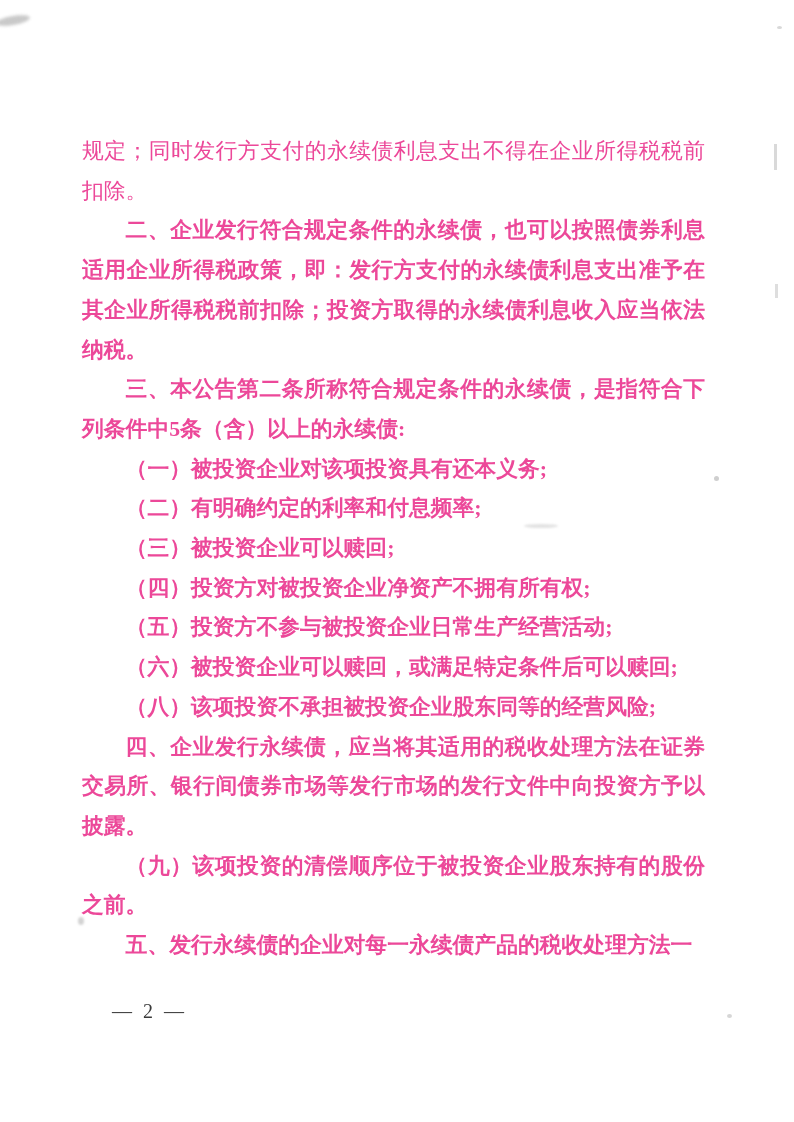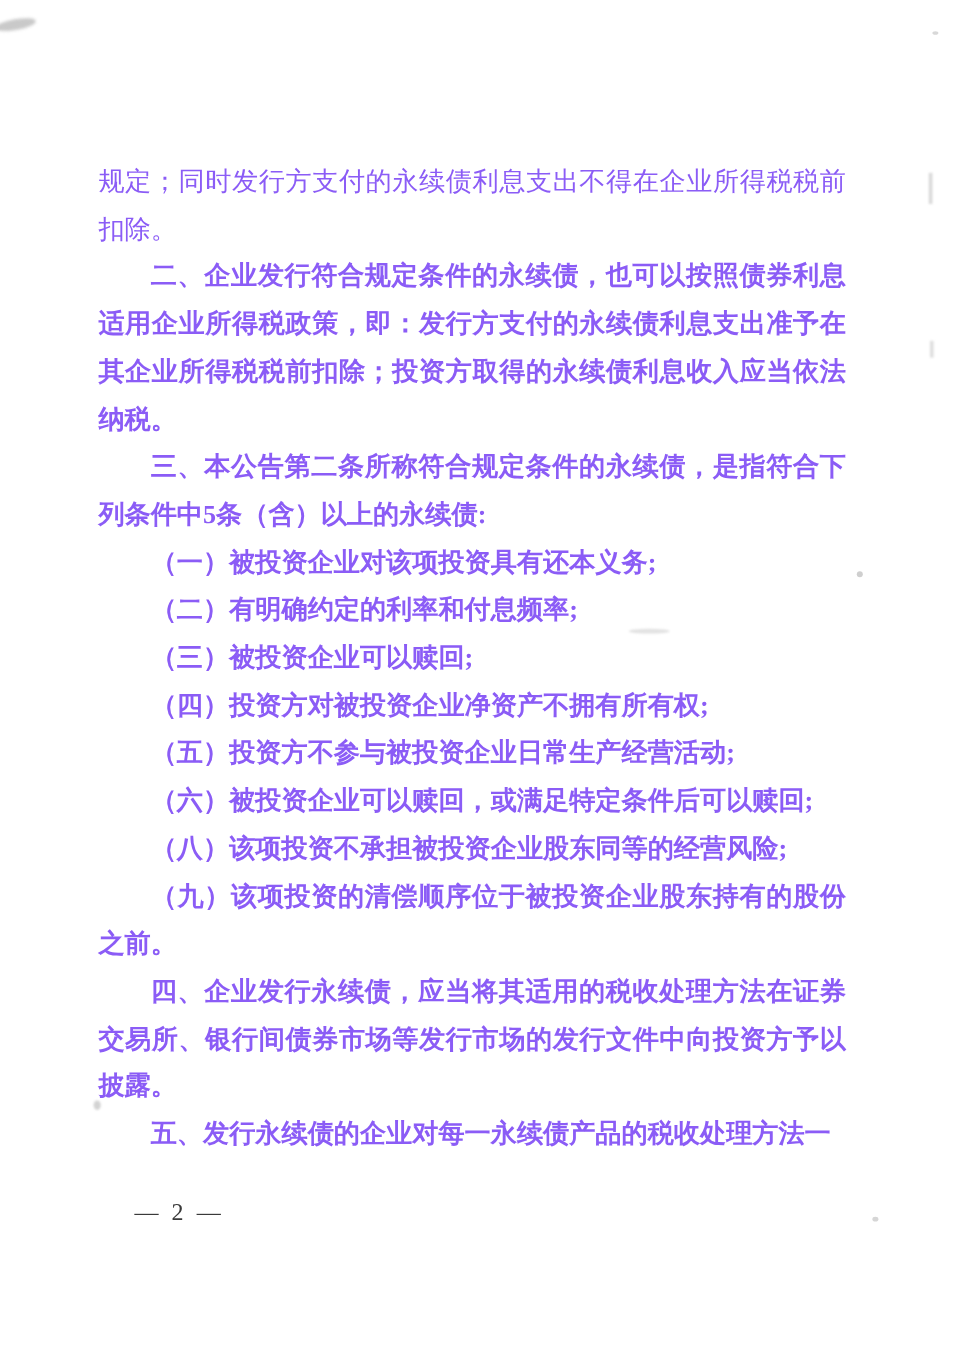--- a/index.html
+++ b/index.html
@@ -13,21 +13,21 @@
     height: 1122px;
     background: #ffffff;
     overflow: hidden;
     font-family: "Liberation Serif", "DejaVu Serif", serif;
   }
   .content {
     position: absolute;
     left: 82px;
     top: 132px;
     width: 623px;
-    color: #8b5cf6;
+    color: #ec4899;
     font-size: 21.8px;
     line-height: 39.7px;
     text-align: justify;
     text-justify: inter-ideograph;
   }
   .para {
     margin: 0;
     padding: 0;
   }
   .para.indent {
@@ -102,20 +102,20 @@
     <p class="para">规定；同时发行方支付的永续债利息支出不得在企业所得税税前扣除。</p>
     <p class="para indent">二、企业发行符合规定条件的永续债，也可以按照债券利息适用企业所得税政策，即：发行方支付的永续债利息支出准予在其企业所得税税前扣除；投资方取得的永续债利息收入应当依法纳税。</p>
     <p class="para indent">三、本公告第二条所称符合规定条件的永续债，是指符合下列条件中5条（含）以上的永续债:</p>
     <p class="para indent">（一）被投资企业对该项投资具有还本义务;</p>
     <p class="para indent">（二）有明确约定的利率和付息频率;</p>
     <p class="para indent">（三）被投资企业可以赎回;</p>
     <p class="para indent">（四）投资方对被投资企业净资产不拥有所有权;</p>
     <p class="para indent">（五）投资方不参与被投资企业日常生产经营活动;</p>
     <p class="para indent">（六）被投资企业可以赎回，或满足特定条件后可以赎回;</p>
     <p class="para indent">（八）该项投资不承担被投资企业股东同等的经营风险;</p>
+    <p class="para indent">四、企业发行永续债，应当将其适用的税收处理方法在证券交易所、银行间债券市场等发行市场的发行文件中向投资方予以披露。</p>
     <p class="para indent">（九）该项投资的清偿顺序位于被投资企业股东持有的股份之前。</p>
-    <p class="para indent">四、企业发行永续债，应当将其适用的税收处理方法在证券交易所、银行间债券市场等发行市场的发行文件中向投资方予以披露。</p>
     <p class="para indent">五、发行永续债的企业对每一永续债产品的税收处理方法一</p>
   </div>
 
   <div class="page-number">— 2 —</div>
 
 </div>
 
 </body></html>

